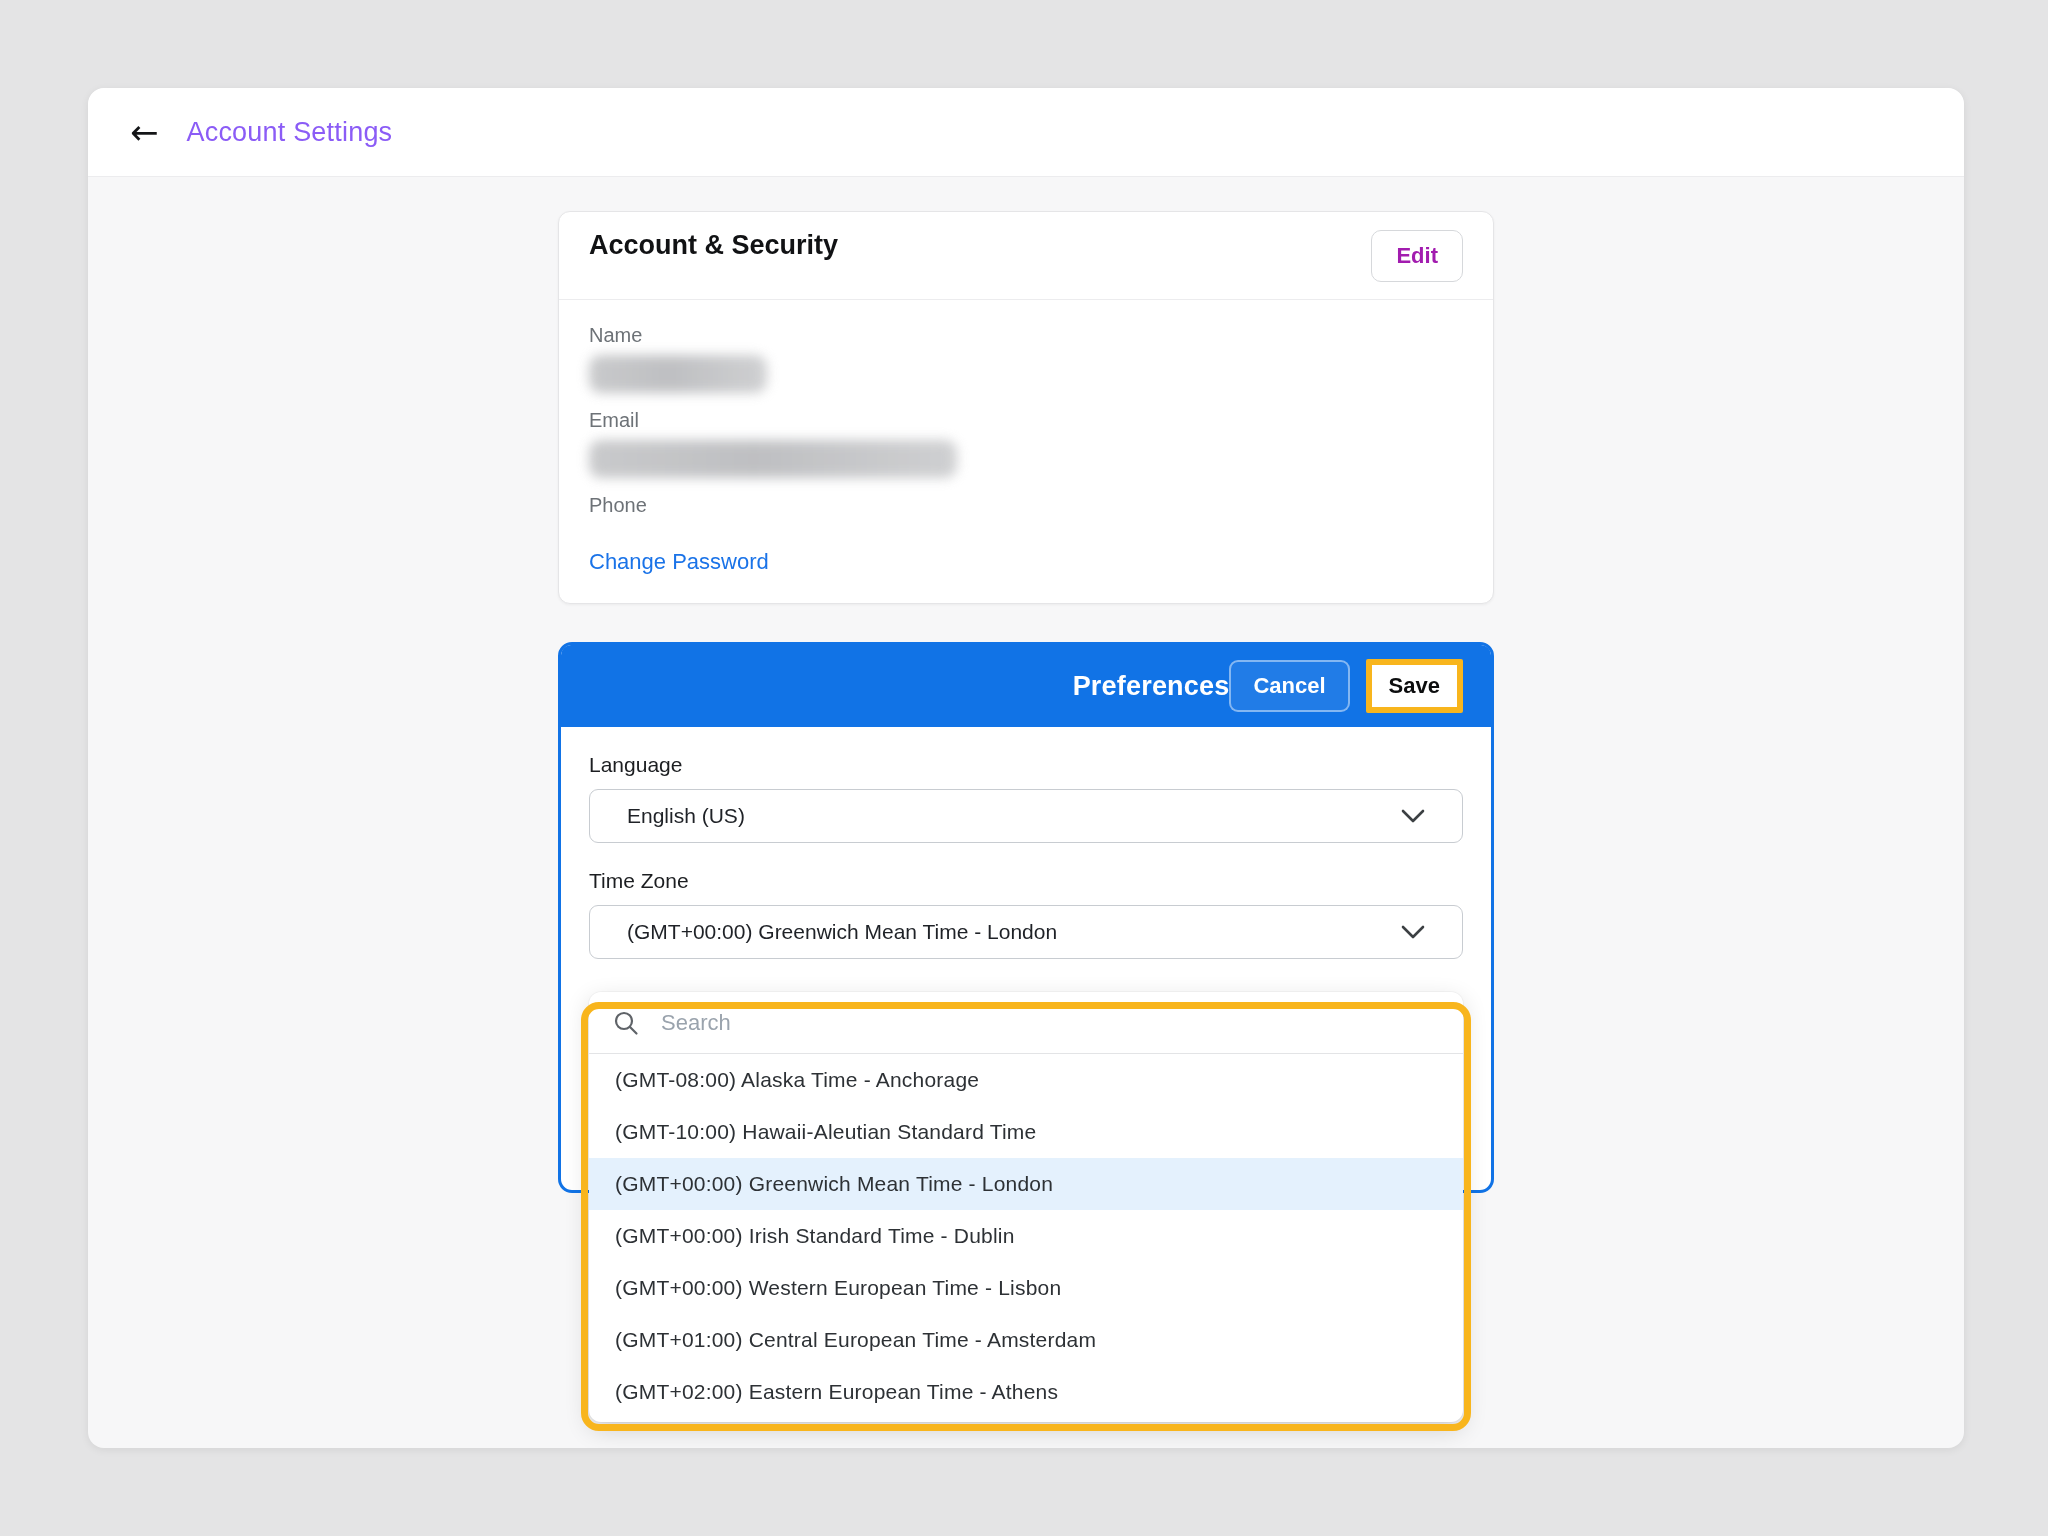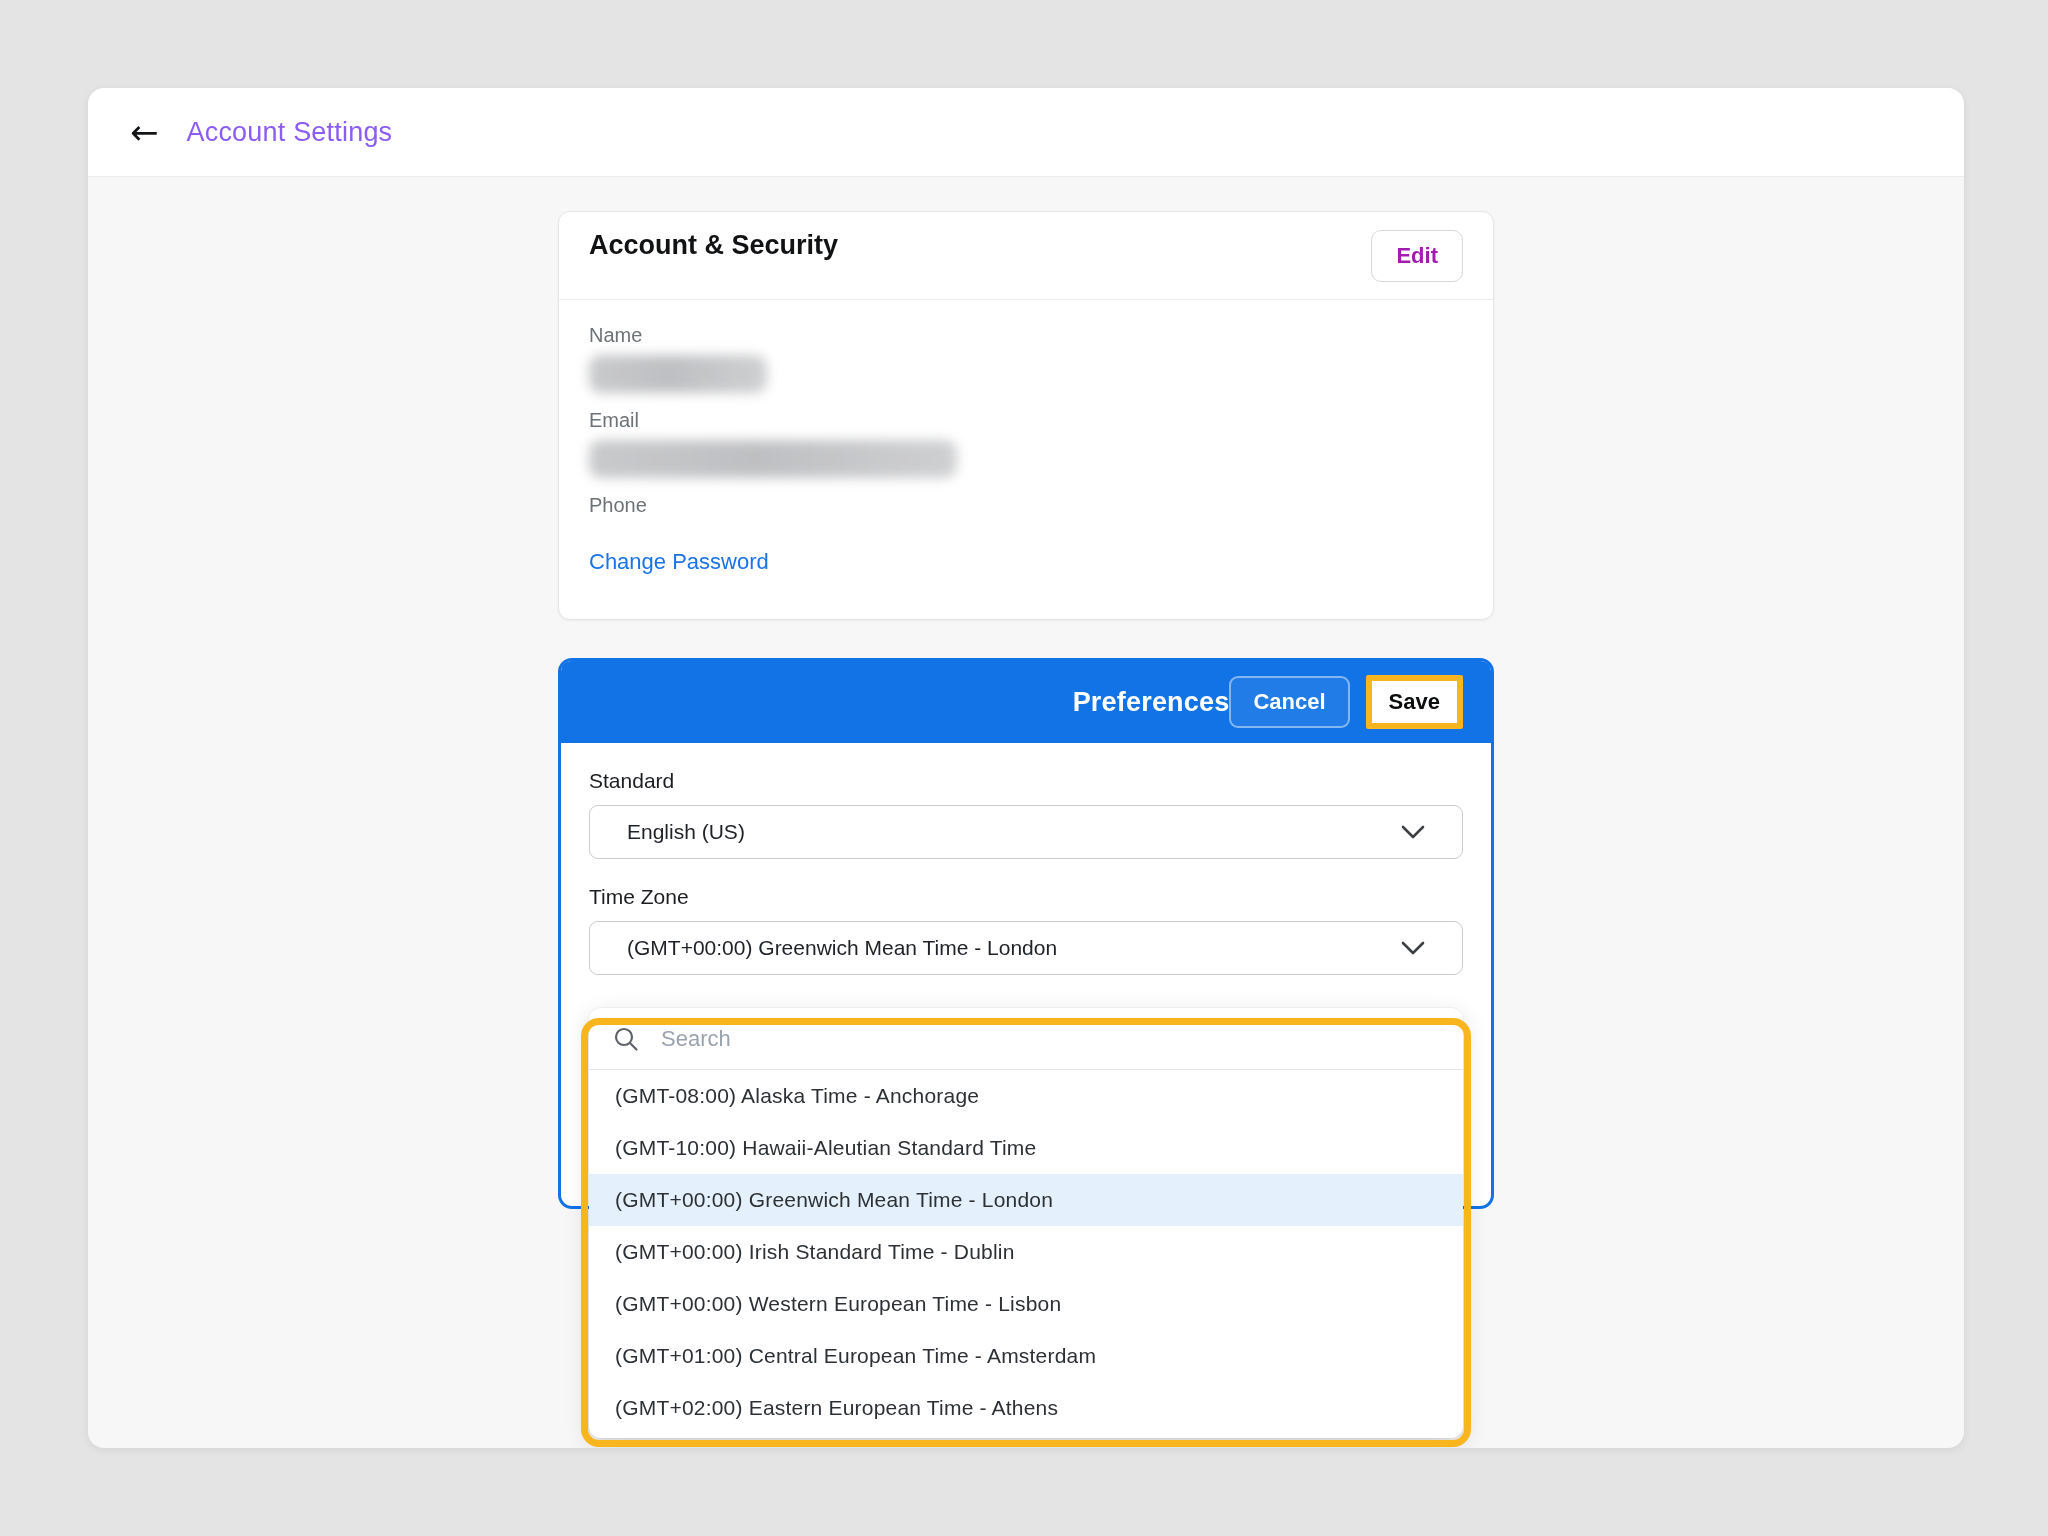--- a/index.html
+++ b/index.html
@@ -26,21 +26,21 @@
   .content{padding-top:34px;}
 
   
   .card{width:936px;margin:0 auto;background:#fff;border:1px solid #e5e5e7;border-radius:12px;
     box-shadow:0 1px 3px rgba(0,0,0,.05);}
   .card-head{display:flex;align-items:flex-start;justify-content:space-between;
     padding:18px 30px;border-bottom:1px solid #ececee;height:88px;}
   .card-title{font-size:27px;font-weight:bold;color:#111214;}
   .edit-btn{background:#fff;border:1px solid #d6d8db;border-radius:10px;padding:12px 24px;
     font-size:22px;font-weight:bold;color:#a21caf;cursor:pointer;font-family:inherit;}
-  .card-body{padding:24px 30px 44px;}
+  .card-body{padding:24px 30px 28px;}
   .field-label{font-size:20px;color:#6d7277;margin-bottom:8px;}
   .redacted{height:38px;border-radius:12px;margin-bottom:16px;
     background:linear-gradient(90deg,#c0c1c3,#b4b5b8 45%,#c7c8ca);filter:blur(6px);opacity:.85;}
   .redacted.name{width:178px;}
   .redacted.email{width:368px;}
   .phone-gap{height:24px;}
   .change-pass{display:inline-block;font-size:22px;color:var(--link-blue);text-decoration:none;cursor:pointer;}
 
   
   .prefs-card{position:relative;width:936px;height:551px;margin:38px auto 0;background:#fff;
@@ -109,21 +109,21 @@
       <section class="prefs-card">
         <div class="prefs-head">
           <h2 class="prefs-title">Preferences</h2>
           <div class="head-actions">
             <button class="btn-cancel">Cancel</button>
             <button class="btn-save">Save</button>
           </div>
         </div>
 
         <div class="prefs-body">
-          <div class="prefs-label">Standard</div>
+          <div class="prefs-label">Language</div>
           <div class="select">
             <span class="select-value">English (US)</span>
             <svg class="chevron" width="24" height="15" viewBox="0 0 24 15">
               <polyline points="2,2 12,12 22,2" fill="none" stroke="#3c4043" stroke-width="2.6" stroke-linecap="round" stroke-linejoin="round"></polyline>
             </svg>
           </div>
 
           <div class="prefs-label">Time Zone</div>
           <div class="select">
             <span class="select-value">(GMT+00:00) Greenwich Mean Time - London</span>

